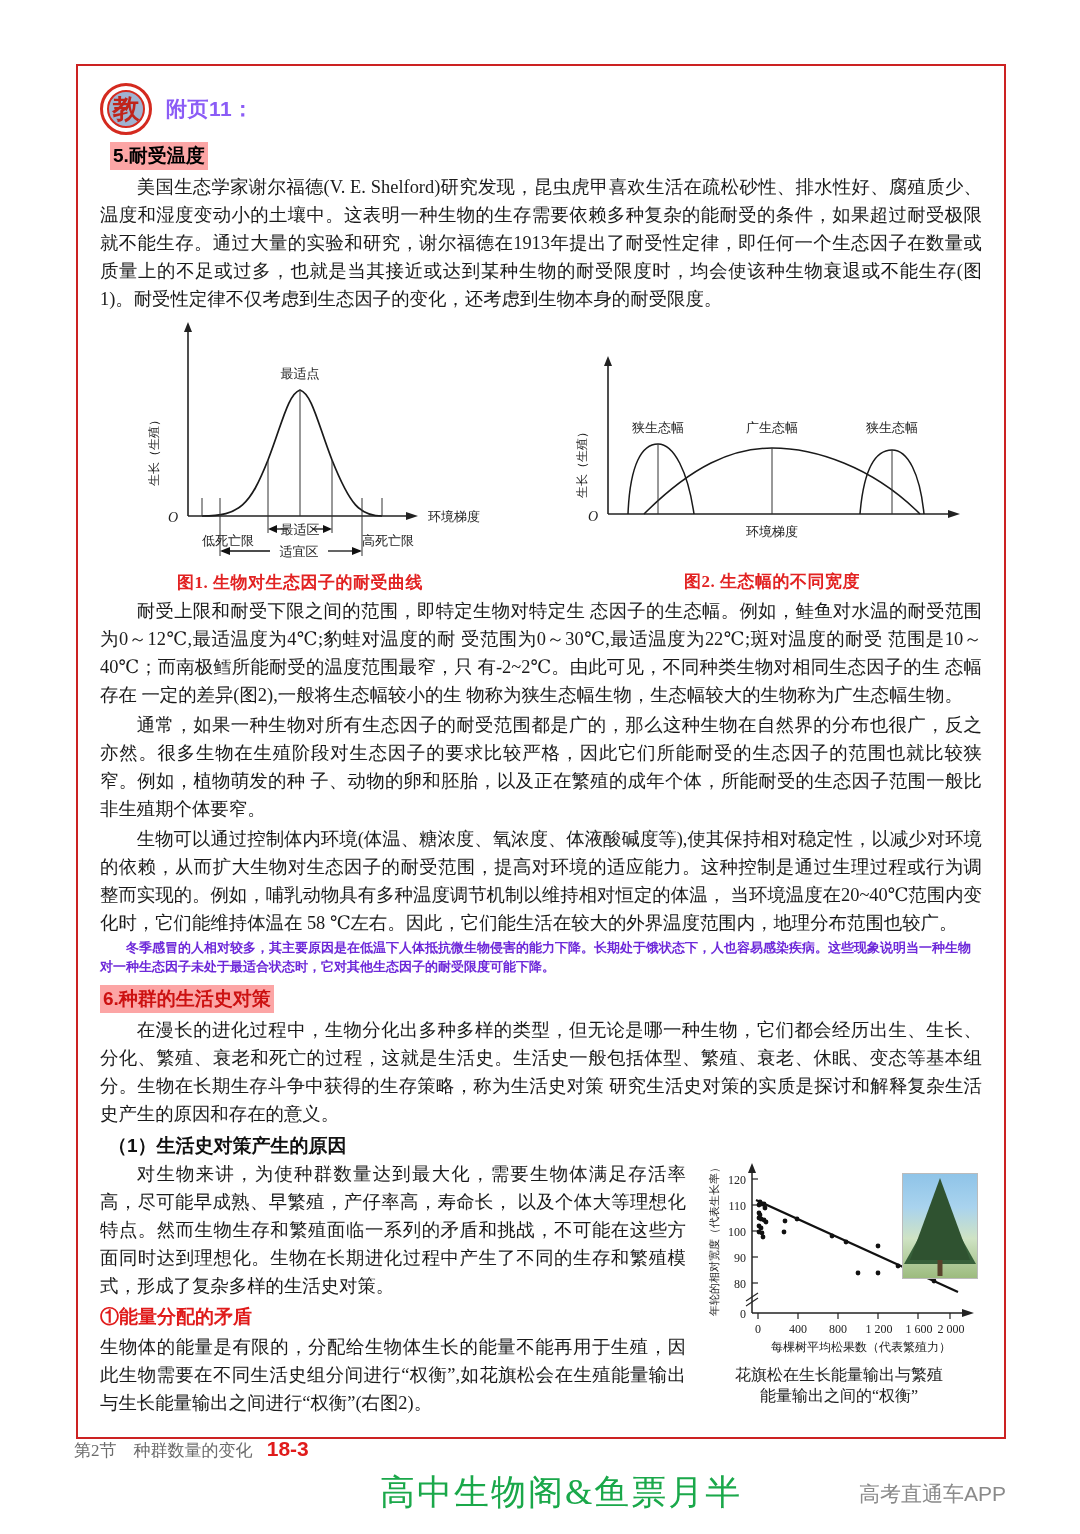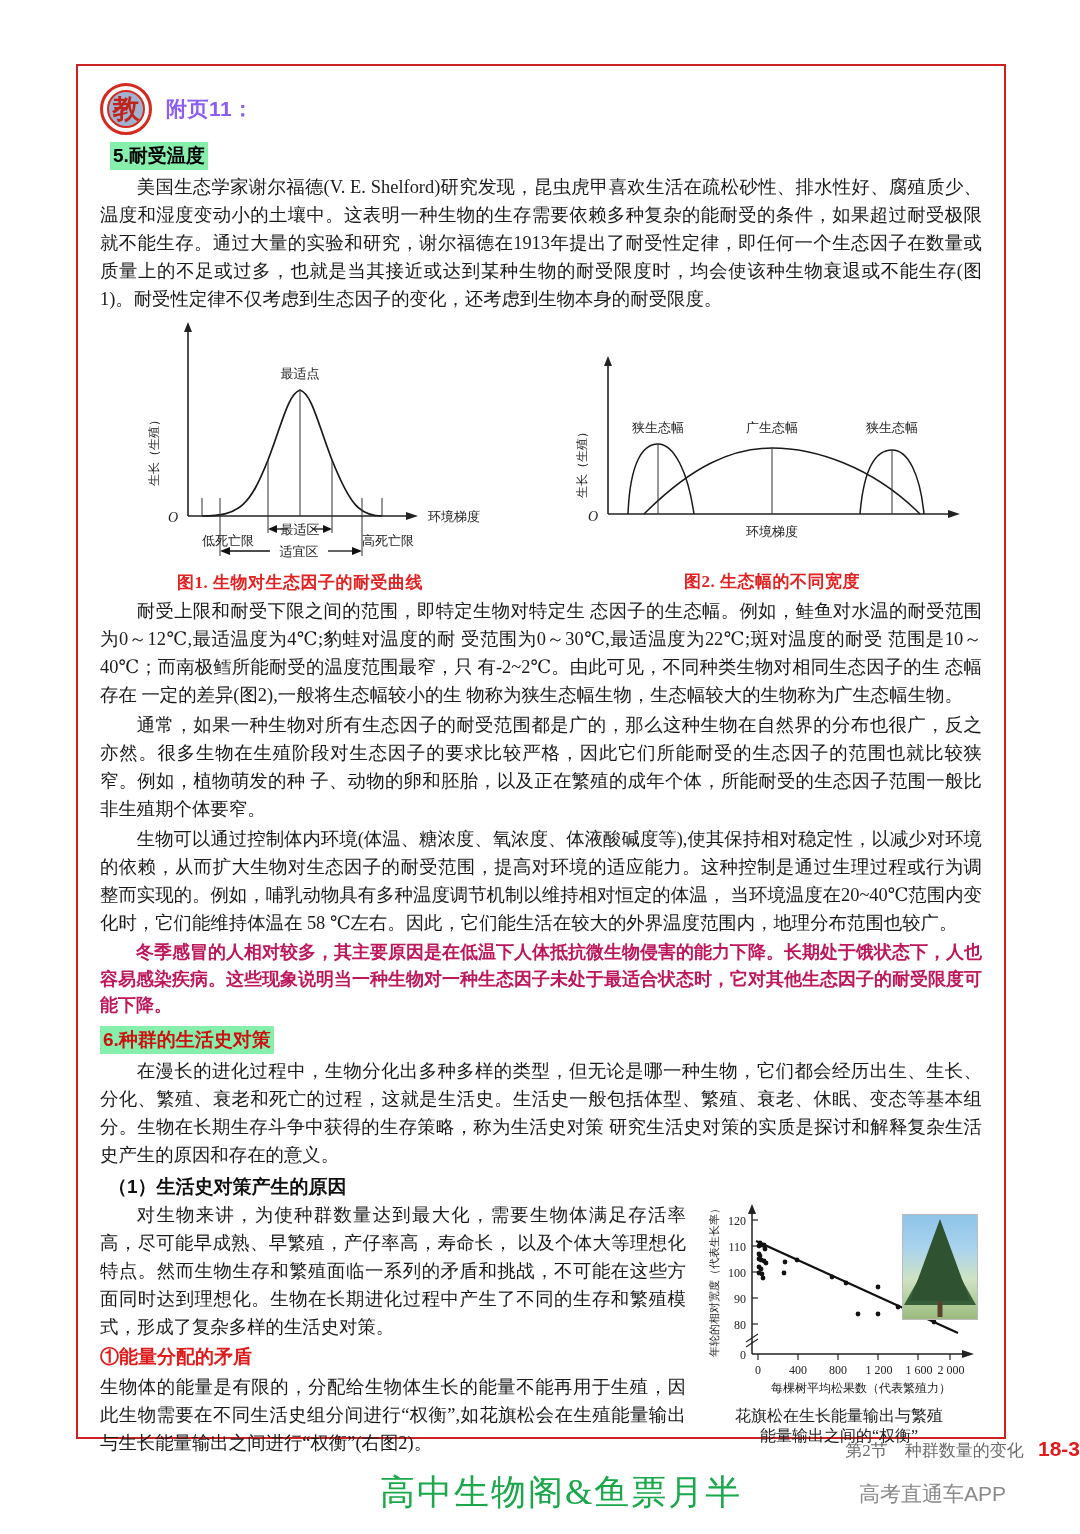--- a/index.html
+++ b/index.html
@@ -47,21 +47,21 @@
     line-height: 1;
   }
   .hdr-title {
     color: #8b5cf6; font-weight: bold; font-size: 21px;
     font-family: "Liberation Sans", sans-serif;
     letter-spacing: .5px;
   }
   
   .h-yellow {
     display: inline-block;
-    background: #86efac;
+    background: #fca5a5;
     color: #000;
     font-weight: bold;
     font-size: 19px;
     font-family: "Liberation Sans", sans-serif;
     padding: 1px 3px;
     margin: 4px 0 4px 10px;
   }
   .h-yellow.red { color: #cc1111; }
   .h-red-plain {
     color: #e01b1b; font-weight: bold; font-size: 19px;
@@ -78,23 +78,23 @@
     margin: 0 0 2px 0;
     font-size: 18.4px;
     line-height: 1.52;
     text-align: justify;
     color: #1a1a1a;
     text-indent: 2em;
   }
   p.body.noind { text-indent: 0; }
   p.blue {
     margin: 2px 0 4px 0;
-    color: #be185d;
+    color: #6d28d9;
     font-weight: bold;
-    font-size: 18px;
+    font-size: 13px;
     line-height: 1.45;
     text-indent: 2em;
     font-family: "Liberation Serif", serif;
   }
   
   .figs {
     display: flex;
     justify-content: space-between;
     align-items: flex-start;
     margin: 6px 0 4px 0;
@@ -148,21 +148,20 @@
   }
   .tree-photo .trunk {
     position: absolute; left: 50%; bottom: 2px;
     transform: translateX(-50%);
     width: 5px; height: 16px; background: #5a432c;
   }
   
   .footer-line {
     position: absolute;
     left: 0; right: 0; bottom: 8px;
-    text-align: right;
     padding-right: 0;
     font-size: 17px;
     color: #6b6b6b;
     font-family: "Liberation Serif", serif;
   }
   .footer-line .pg { color: #e01b1b; font-weight: bold; font-size: 21px; margin-left: 10px;
     font-family: "Liberation Sans", sans-serif;}
   .wm-left {
     position: absolute;
     left: 380px; bottom: 18px;

